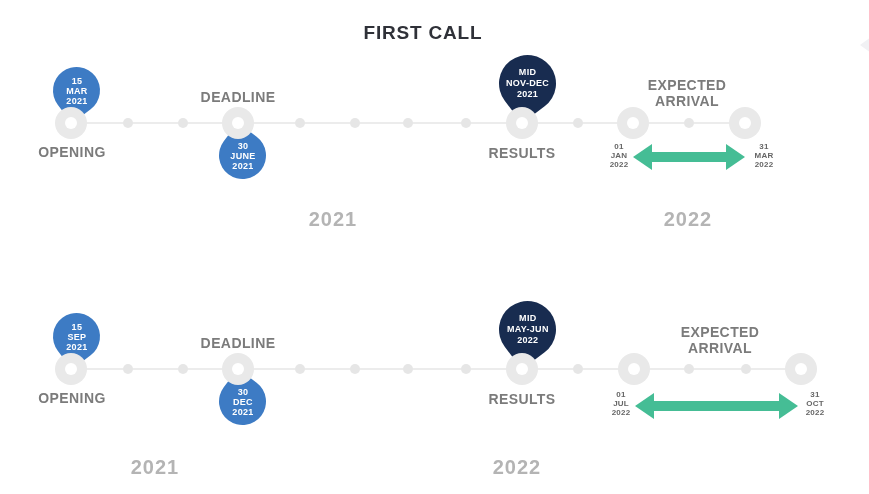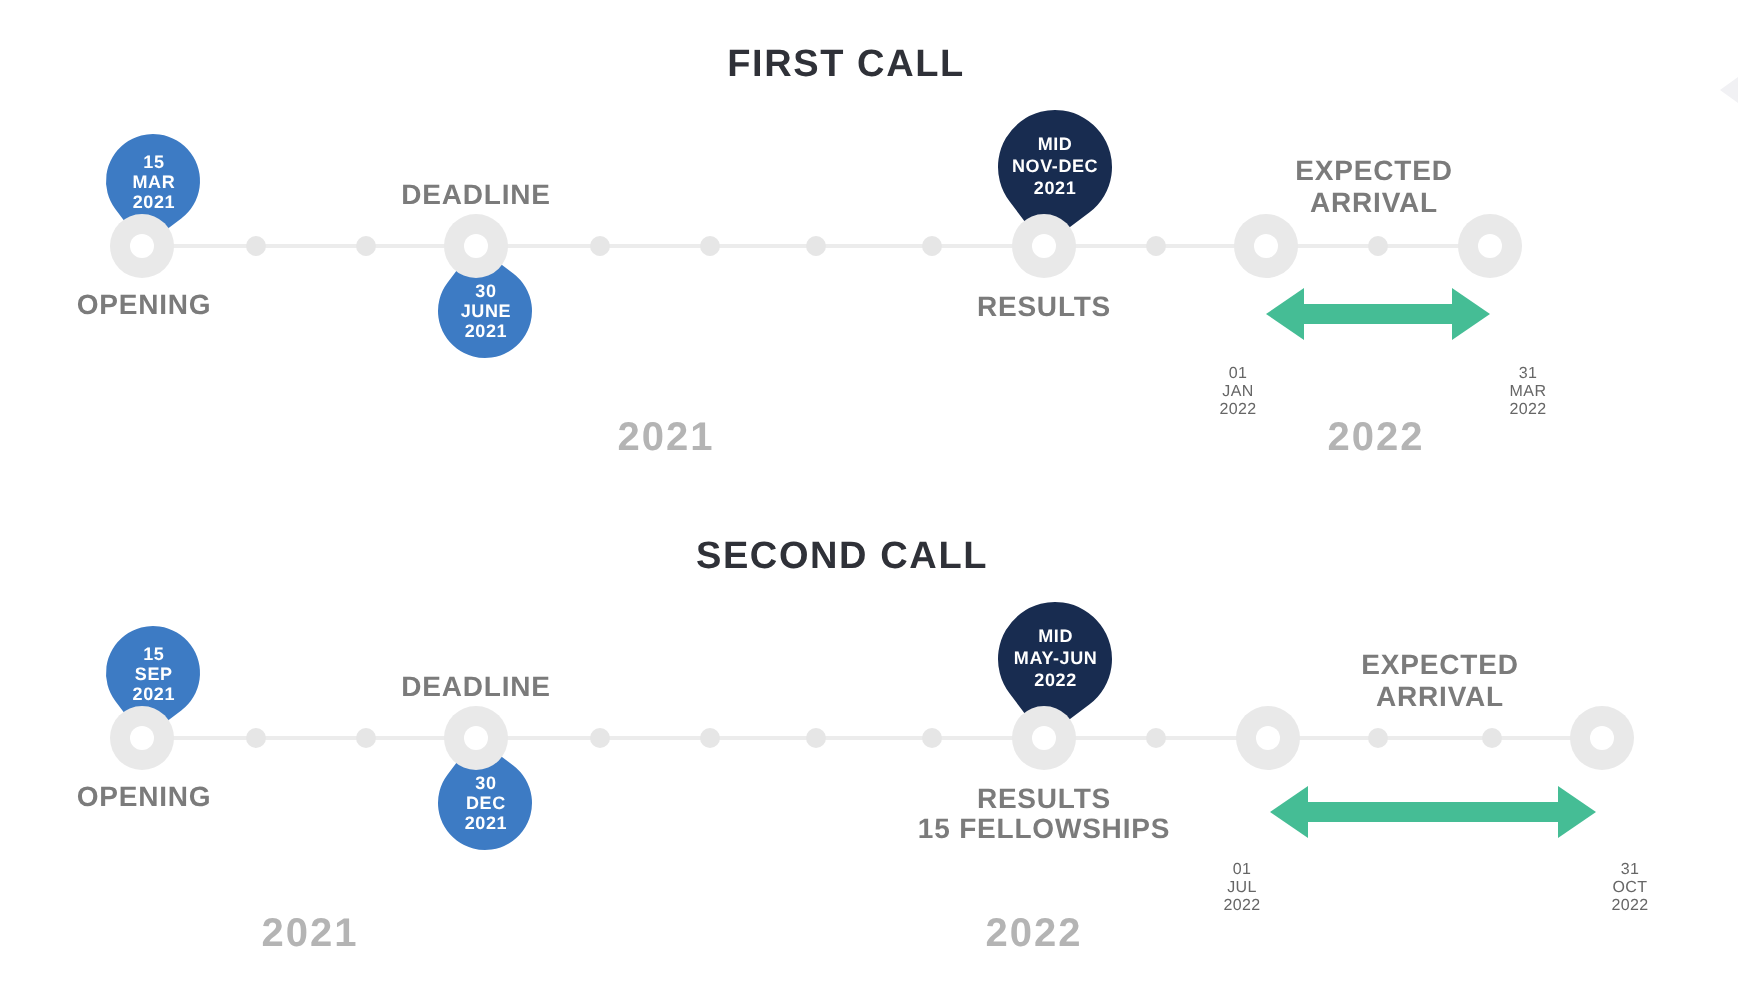--- a/index.html
+++ b/index.html
@@ -72,22 +72,22 @@
   .c0 .lbl-results  { left:522px; top:146px; }
   .c0 .arr-lbl      { left:687px; top:77px;  }
   .c1 .lbl-opening  { left:72px;  top:391px; }
   .c1 .lbl-deadline { left:238px; top:336px; }
   .c1 .lbl-results  { left:522px; top:392px; }
   .c1 .arr-lbl      { left:720px; top:324px; }
 
   
   .mini-date {
     position:absolute; transform:translateX(-50%); z-index:4;
-    font-size:8px; font-weight:400; color:#666666;
-    line-height:9px; letter-spacing:0.2px; text-align:center; white-space:nowrap;margin-top:40px;
+    font-size:8px; font-weight:700; color:#666666;
+    line-height:9px; letter-spacing:0.2px; text-align:center; white-space:nowrap;
   }
   .mini-date span { display:block; }
   .c0 .date-start { left:619px; top:142px; }
   .c0 .date-end   { left:764px; top:142px; }
   .c1 .date-start { left:621px; top:390px; }
   .c1 .date-end   { left:815px; top:390px; }
 
   
   .range-arrow { position:absolute; height:26px; z-index:4; }
   .c0 .range-arrow { left:633px; top:144px; width:112px; }
@@ -198,21 +198,20 @@
       <span>31</span>
       <span>MAR</span>
       <span>2022</span>
     </div>
 
     <div class="year year-left">2021</div>
     <div class="year year-right">2022</div>
   </section>
 
   <section class="call c1">
-    <h2 class="call-title">SECOND CALL</h2>
 
     <div class="pin down blue s47 pin-opening">
       <div class="body">
         <div class="txt">
           <span>15</span>
           <span>SEP</span>
           <span>2021</span>
         </div>
       </div>
     </div>
@@ -252,21 +251,20 @@
         <div class="tl-node" style="left: 618px; top: 353px;"></div>
         <div class="tl-dot" style="left: 684px; top: 364px;"></div>
         <div class="tl-dot" style="left: 741px; top: 364px;"></div>
         <div class="tl-node" style="left: 785px; top: 353px;"></div>
       </div>
 
     <div class="lbl lbl-opening">OPENING</div>
     <div class="lbl lbl-deadline">DEADLINE</div>
     <div class="lbl lbl-results">
       <span>RESULTS</span>
-      <span>15 FELLOWSHIPS</span>
     </div>
     <div class="lbl arr-lbl">
       <span>EXPECTED</span>
       <span>ARRIVAL</span>
     </div>
 
     <div class="mini-date date-start">
       <span>01</span>
       <span>JUL</span>
       <span>2022</span>

